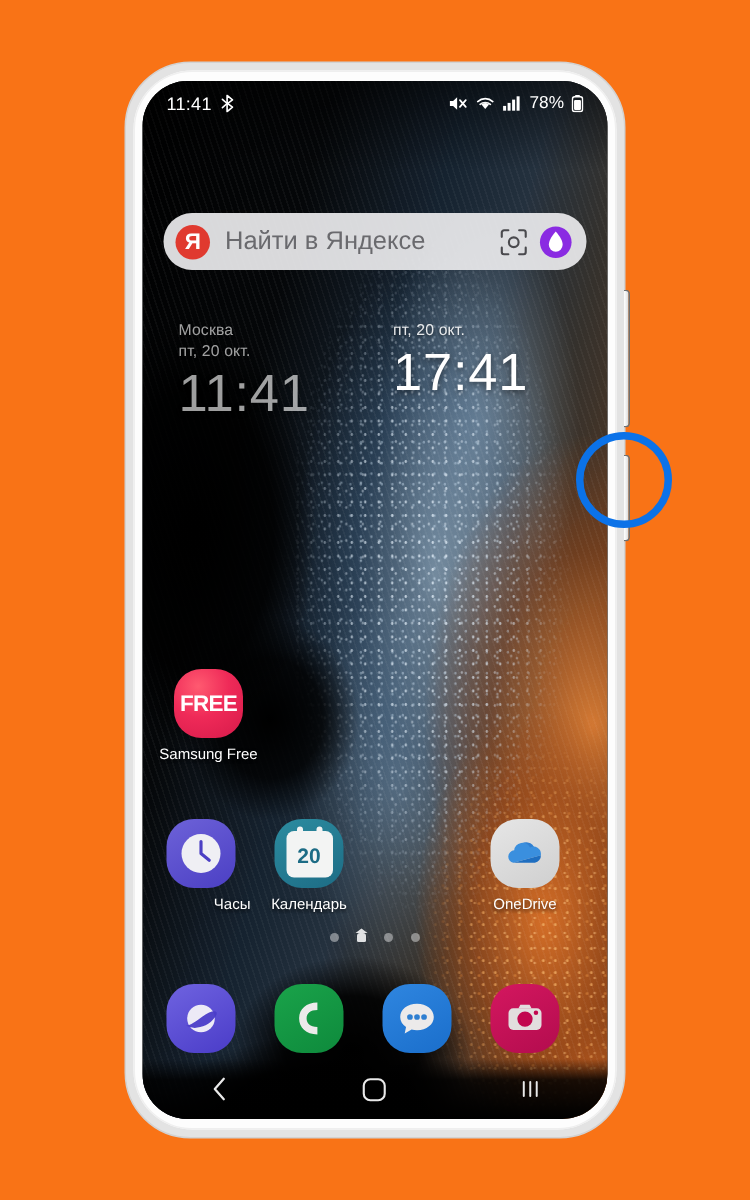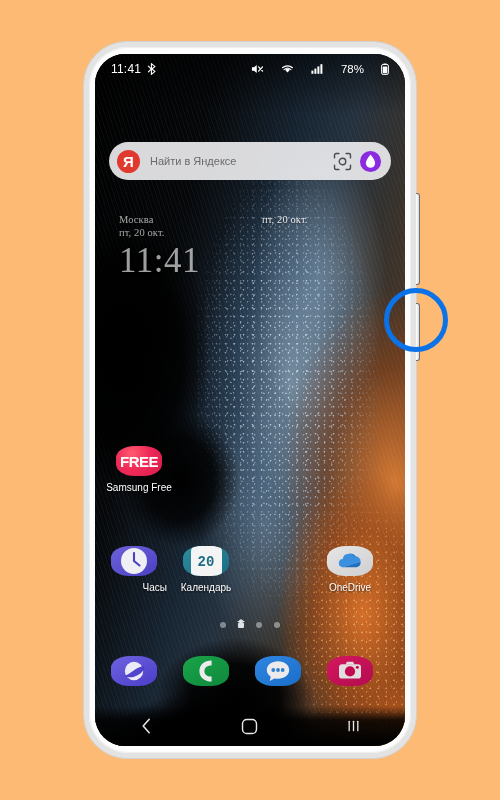--- a/index.html
+++ b/index.html
@@ -12,21 +12,21 @@
     height: 800px;
     position: relative;
     overflow: hidden;
     font-family: "Liberation Sans", sans-serif;
   }
 
   
   #canvas {
     position: absolute;
     inset: 0;
-    background: #fdba74;
+    background: #f97316;
   }
 
   
   #device {
     position: absolute;
     left: 83px;
     top: 41px;
     width: 334px;
     height: 718px;
   }
@@ -139,21 +139,21 @@
     display: flex;
     align-items: center;
     justify-content: space-between;
     padding: 0 16px;
     box-sizing: border-box;
     color: #ffffff;
     font-size: 11.5px;
     z-index: 6;
   }
   .sb-left { display: flex; align-items: center; gap: 6px; }
-  .sb-right { display: flex; align-items: center; gap: 17px; }
+  .sb-right { display: flex; align-items: center; gap: 5px; }
   .sb-clock { font-size: 12px; letter-spacing: .2px; }
   .sb-batt-text { font-size: 11.5px; margin-left: 1px; }
   .sb-ico { display: block; }
 
   
   .search-bar {
     position: absolute;
     left: 14px;
     top: 88px;
     width: 282px;
@@ -176,37 +176,36 @@
     display: flex;
     align-items: center;
     justify-content: center;
     flex: 0 0 auto;
     line-height: 1;
   }
   .search-ph {
     flex: 1 1 auto;
     margin-left: 10px;
     color: #6a6a6e;
-    font-size: 11px;
+    font-size: 17px;
     white-space: nowrap;
     overflow: hidden;
   }
   .lens-ico { flex: 0 0 auto; margin-right: 7px; display: block; }
   .alice-ico { flex: 0 0 auto; display: block; }
 
   
   .clock-widget {
     position: absolute;
     left: 0; top: 160px;
     width: 100%;
     height: 96px;
     display: flex;
     z-index: 5;
     color: #ffffff;
-    font-family: Liberation Serif, serif;
   }
   .clock-col { width: 50%; box-sizing: border-box; }
   .clock-col.left { padding-left: 24px; }
   .clock-col.right { padding-left: 12px; }
   .clock-city {
     font-size: 10.5px;
     opacity: .88;
     letter-spacing: .1px;
     margin-bottom: 2px;
     text-shadow: 0 1px 2px rgba(0,0,0,.55);
@@ -231,21 +230,21 @@
 
   
   .app {
     position: absolute;
     width: 66px;
     text-align: center;
     z-index: 5;
   }
   .app-tile {
     width: 46px;
-    height: 30px;
+    height: 46px;
     margin: 0 auto;
     border-radius: 15px;
     position: relative;
     display: flex;
     align-items: center;
     justify-content: center;
     overflow: hidden;
   }
   
   .squircle { border-radius: 40% / 40%; }
@@ -298,21 +297,20 @@
     border-radius: 2px;
   }
   .cal-page::before { left: 7px; }
   .cal-page::after  { right: 7px; }
   .cal-num {
     color: #1d6c85;
     font-size: 14px;
     font-weight: bold;
     line-height: 1;
     margin-top: 2px;
-    font-family: Liberation Mono, monospace;
   }
 
   
   .page-dots {
     position: absolute;
     left: 0;
     top: 568px;
     width: 100%;
     display: flex;
     justify-content: center;
@@ -453,20 +451,21 @@
       </div>
 
       <div class="clock-widget">
         <div class="clock-col left">
           <div class="clock-city">Москва</div>
           <div class="clock-date">пт, 20 окт.</div>
           <div class="clock-time">11:41</div>
         </div>
         <div class="clock-col right">
           <div class="clock-date">пт, 20 окт.</div>
+          <div class="clock-time">17:41</div>
         </div>
       </div>
 
       <div class="app" style="left:11px; top:392px;">
         <div class="app-tile squircle free-tile">
           <span class="free-text">FREE</span>
         </div>
         <div class="app-label">Samsung Free</div>
       </div>
 

